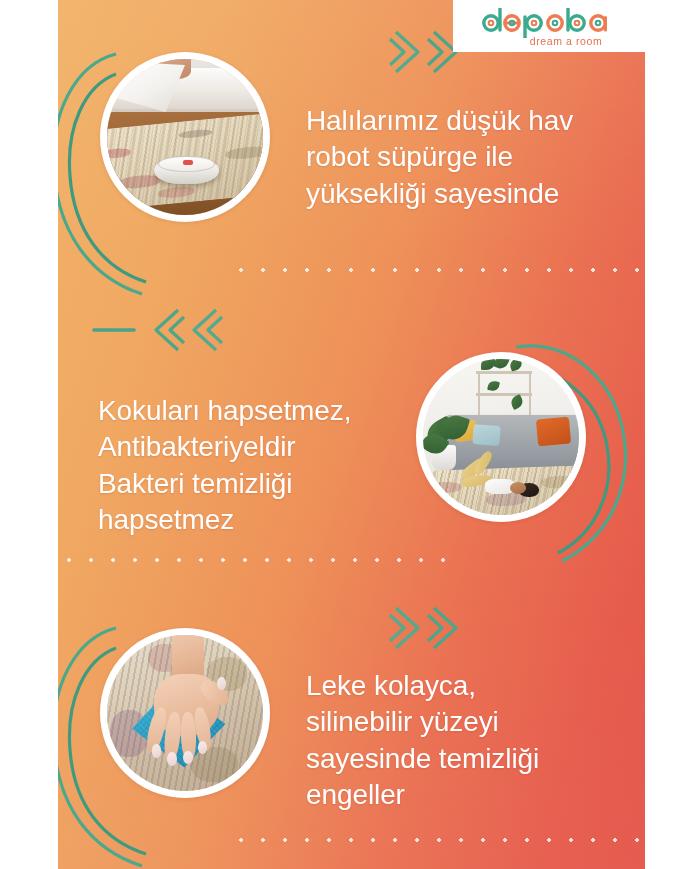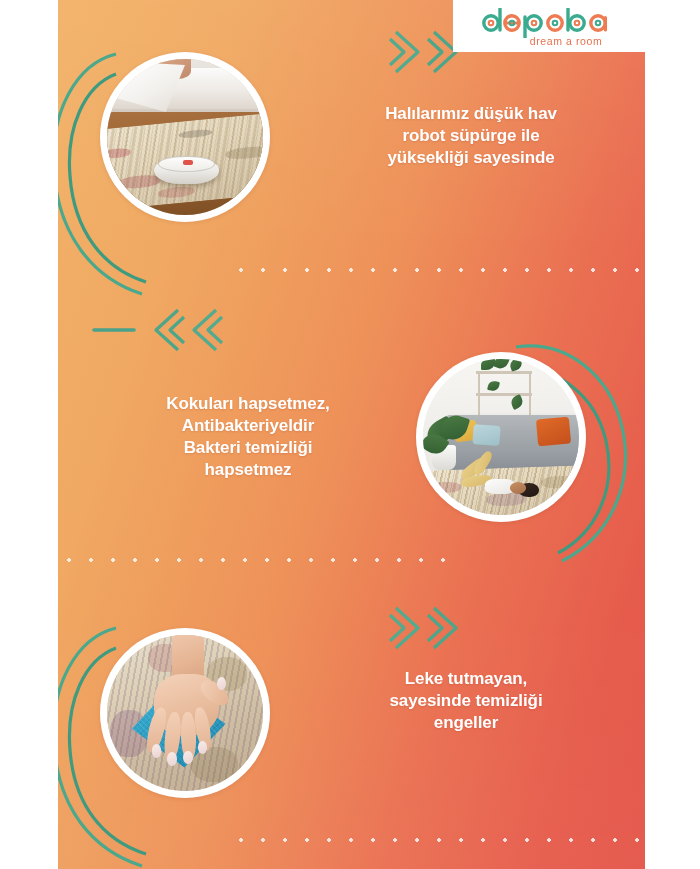--- a/index.html
+++ b/index.html
@@ -94,27 +94,26 @@
     width: 100%; height: 100%;
     border-radius: 50%;
     overflow: hidden;
     position: relative;
   }
 
   
   .caption {
     position: absolute;
     color: #ffffff;
-    font-weight: bold;
-    font-size: 17px;
+    font-weight: normal;
+    font-size: 28px;
     line-height: 1.30;
     letter-spacing: -0.1px;
     text-shadow: 0 1px 2px rgba(150,60,35,0.22);
     z-index: 25;
-    text-align: center;
   }
 
   
   .dotted {
     position: absolute;
     height: 4px;
     z-index: 15;
     background-image: radial-gradient(circle, rgba(255,255,255,0.80) 1.6px, rgba(255,255,255,0) 1.7px);
     background-size: 22px 4px;
     background-repeat: repeat-x;
@@ -547,21 +546,22 @@
             <div class="p3-nail" style="left:5%;  top:86%; width:12%; height:10%;"></div>
             <div class="p3-nail" style="left:24%; top:92%; width:12%; height:10%;"></div>
             <div class="p3-nail" style="left:44%; top:91%; width:12%; height:10%;"></div>
             <div class="p3-nail" style="left:62%; top:84%; width:11%; height:9%;"></div>
             <div class="p3-nail" style="left:86%; top:36%; width:11%; height:10%;"></div>
           </div>
         </div>
       </div>
 
       <div class="caption" style="left:248px; top:88px; width:320px;">
-        <div>Leke tutmayan,</div>
+        <div>Leke kolayca,</div>
+        <div>silinebilir yüzeyi</div>
         <div>sayesinde temizliği</div>
         <div>engeller</div>
       </div>
 
       <div class="dotted" style="left:172px; top:258px; width:415px;"></div>
     </div>
 
   </div>
 </div>
 

